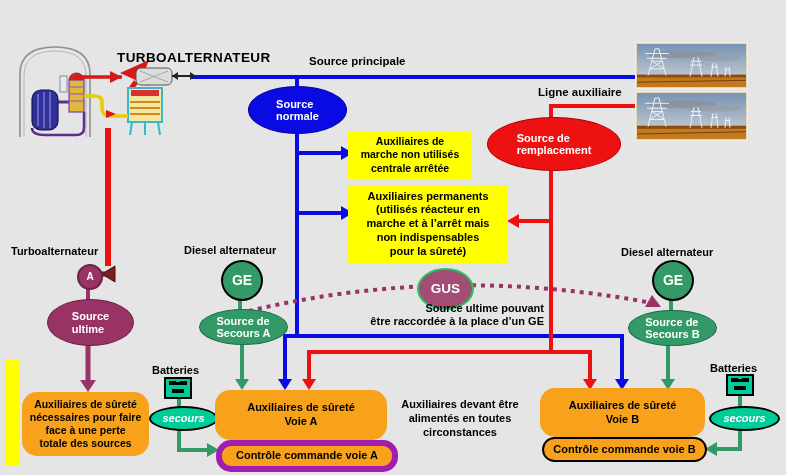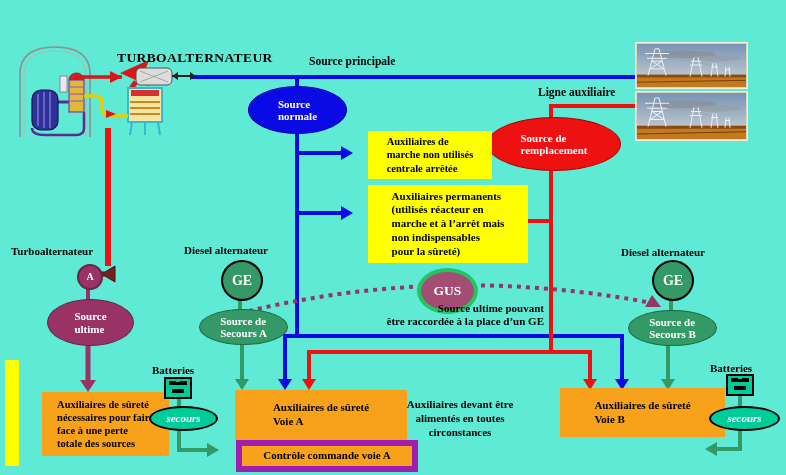--- a/index.html
+++ b/index.html
@@ -1,27 +1,27 @@
 <!DOCTYPE html>
 <html style="--blue: #0a0ae4; --red: #ee1111; --yellow: #ffff00; --orange: #f7a21a; --green: #339966; --teal: #00cc99; --purple: #993366; --gus_fill: #a34d74;"><head>
 <meta charset="utf-8">
 <style>
   html,body{margin:0;padding:0;background:#fff;}
-  .stage{position:relative;width:786px;height:475px;background:#5eead4;overflow:hidden;
-         font-family:Liberation Serif, serif;color:#000;}
+  .stage{position:relative;width:786px;height:475px;background:#e5e5e5;overflow:hidden;
+         font-family:Liberation Sans, sans-serif;color:#000;}
   svg{display:block;}
   .layer{position:absolute;left:0;top:0;width:786px;height:475px;}
   .abs{position:absolute;}
   .lbl{position:absolute;font-weight:bold;white-space:pre-line;}
   .ellipse{position:absolute;border-radius:50%;display:flex;align-items:center;justify-content:center;
            text-align:left;color:#fff;font-weight:bold;white-space:pre-line;line-height:1.12;}
-  .box{position:absolute;display:flex;align-items:center;justify-content:center;text-align:left;
-       font-weight:bold;white-space:pre-line;line-height:1.25;margin-left:20px;}
+  .box{position:absolute;display:flex;align-items:center;justify-content:center;text-align:center;
+       font-weight:bold;white-space:pre-line;line-height:1.25;}
   .ybox{background:var(--yellow);}
-  .obox{background:var(--orange);}
+  .obox{background:var(--orange);border-radius:15px;}
   .st-blue{stroke:var(--blue);}   .f-blue{fill:var(--blue);}
   .st-red{stroke:var(--red);}     .f-red{fill:var(--red);}
   .st-green{stroke:var(--green);} .f-green{fill:var(--green);}
   .st-purple{stroke:var(--purple);}.f-purple{fill:var(--purple);}
   .photo{position:absolute;border:1px solid #e3d5ba;box-shadow:0 0 0 1px #f4ecdc;background:#9db0c4;}
 </style>
 </head>
 <body>
 
 <div class="stage">
@@ -168,21 +168,21 @@
   <div class="lbl" style="left:309px;top:55px;font-size:11.5px">Source principale</div>
   <div class="lbl" style="left:538px;top:86px;font-size:11.5px">Ligne auxiliaire</div>
 
   <div class="ellipse" style="left:248px;top:86px;width:97px;height:46px;background:var(--blue);border:1px solid #0000a8;font-size:11px">Source
 normale</div>
   <div class="ellipse" style="left:487px;top:117px;width:132px;height:52px;background:var(--red);border:1px solid #b00000;font-size:11px">Source de
 remplacement</div>
   <div class="ellipse" style="left:47px;top:299px;width:85px;height:45px;background:var(--purple);border:1px solid #6b2347;font-size:11px">Source
 ultime</div>
   <div class="ellipse" style="left:77px;top:264px;width:22px;height:22px;background:var(--purple);border:2px solid #6b2347;font-size:10px">A</div>
-  <div class="ellipse" style="left:417px;top:268px;width:53px;height:38px;background:var(--gus_fill);border:4px solid #22c55e;font-size:13.5px">GUS</div>
+  <div class="ellipse" style="left:417px;top:268px;width:53px;height:38px;background:var(--gus_fill);border:2px solid #22c55e;font-size:13.5px">GUS</div>
 
   <div class="lbl" style="left:184px;top:244px;font-size:11px">Diesel alternateur</div>
   <div class="lbl" style="left:621px;top:246px;font-size:11px">Diesel alternateur</div>
   <div class="ellipse" style="left:221px;top:260px;width:38px;height:37px;background:var(--green);border:2px solid #000;font-size:14px">GE</div>
   <div class="ellipse" style="left:652px;top:260px;width:38px;height:37px;background:var(--green);border:2px solid #000;font-size:14px">GE</div>
   <div class="ellipse" style="left:199px;top:309px;width:87px;height:34px;background:var(--green);border:1px solid #1f6b46;font-size:11px">Source de
 Secours A</div>
   <div class="ellipse" style="left:628px;top:310px;width:87px;height:34px;background:var(--green);border:1px solid #1f6b46;font-size:11px">Source de
 Secours B</div>
 
@@ -217,20 +217,21 @@
   <div class="box obox" style="left:215px;top:390px;width:172px;height:50px;font-size:11px">Auxiliaires de sûreté
 Voie A</div>
   <div class="box obox" style="left:216px;top:440px;width:170px;height:20px;border:6px solid #a21caf;font-size:11px">Contrôle commande voie A</div>
 
   <div class="lbl" style="left:393px;top:398px;width:134px;text-align:center;font-size:11px;line-height:1.25">Auxiliaires devant être
 alimentés en toutes
 circonstances</div>
 
   <div class="box obox" style="left:540px;top:388px;width:165px;height:49px;font-size:11px">Auxiliaires de sûreté
 Voie B</div>
+  <div class="box obox" style="left:542px;top:437px;width:161px;height:21px;border:2px solid #000;font-size:11px">Contrôle commande voie B</div>
 
   <div class="lbl" style="left:710px;top:362px;font-size:11px">Batteries</div>
   <svg class="abs" style="left:726px;top:374px" width="28" height="22" viewBox="0 0 28 22">
     <rect x="1" y="1" width="26" height="20" fill="var(--teal)" stroke="#000" stroke-width="2"></rect>
     <rect x="5" y="4" width="18" height="4" fill="#000"></rect>
     <rect x="12" y="3" width="4" height="2" fill="var(--teal)"></rect>
     <rect x="8" y="12" width="12" height="4" fill="#000"></rect>
   </svg>
   <div class="ellipse" style="left:709px;top:406px;width:67px;height:21px;background:var(--teal);border:2px solid #000;font-size:11px;font-style:italic">secours</div>
 

